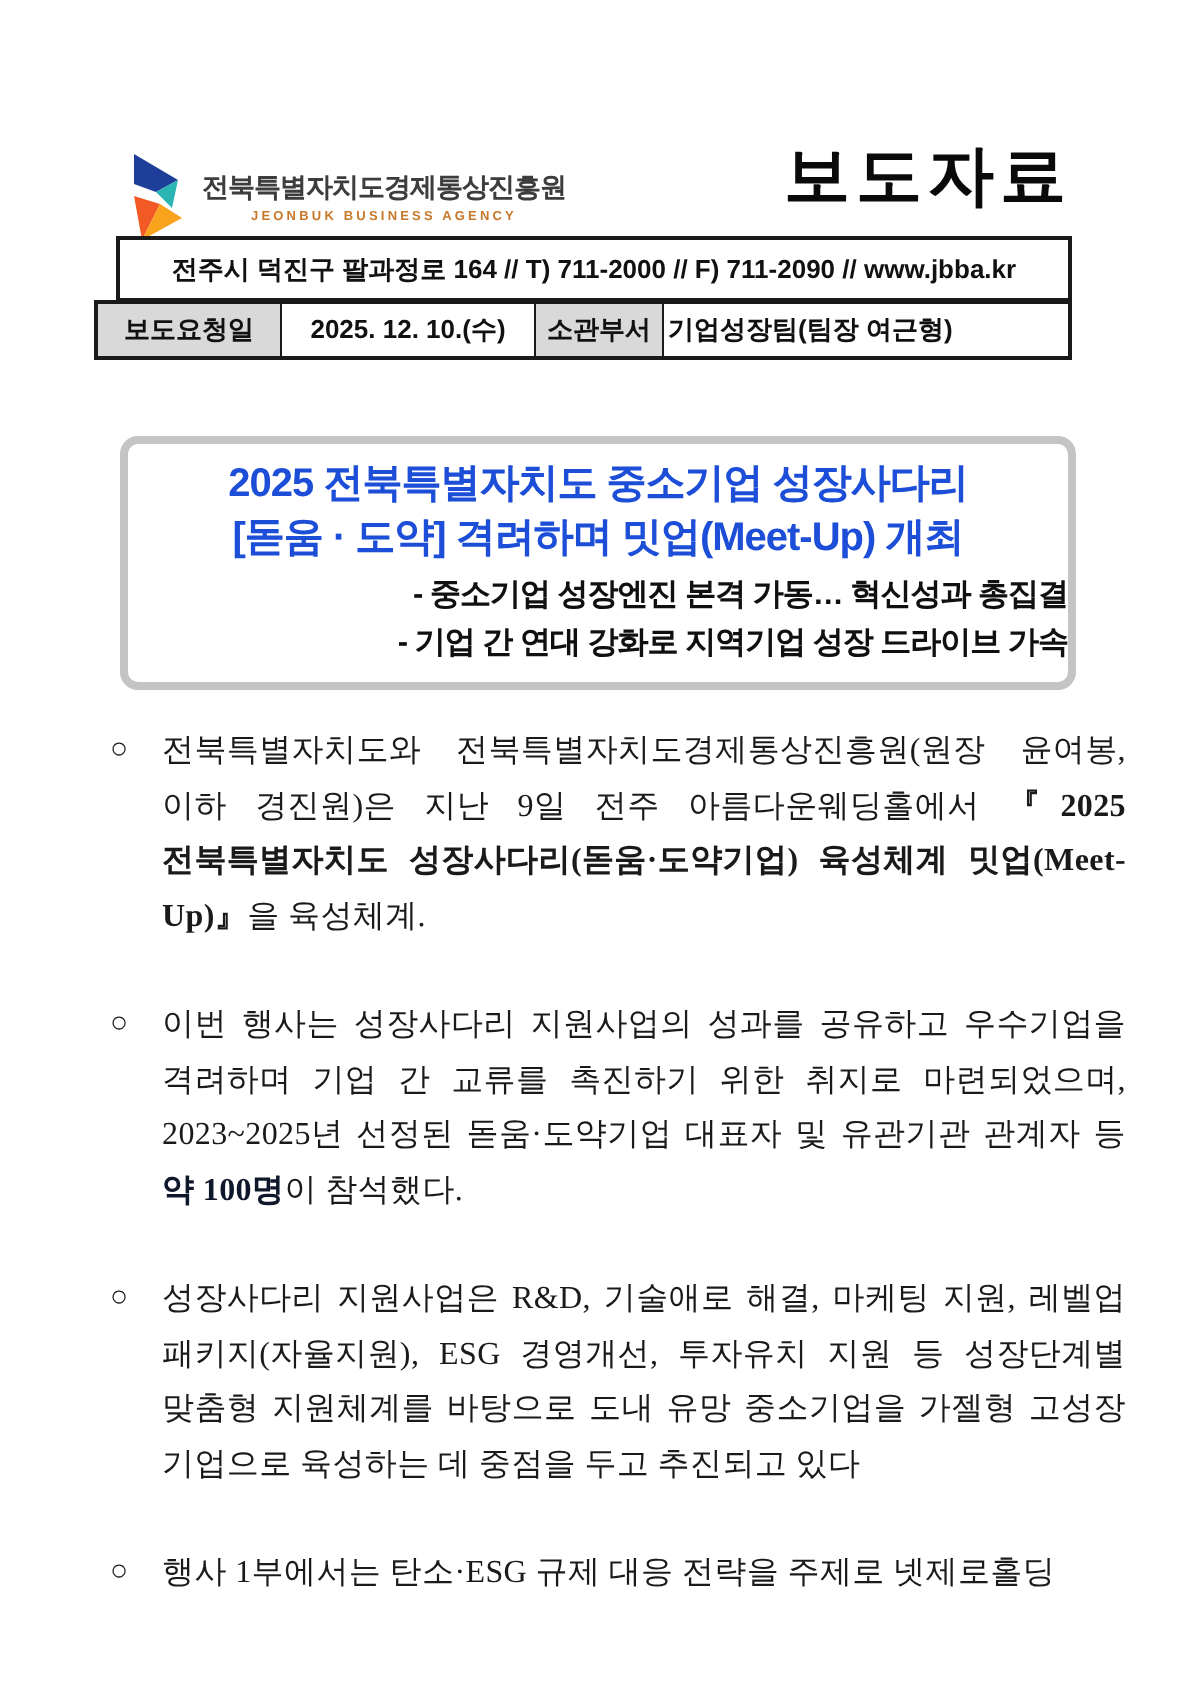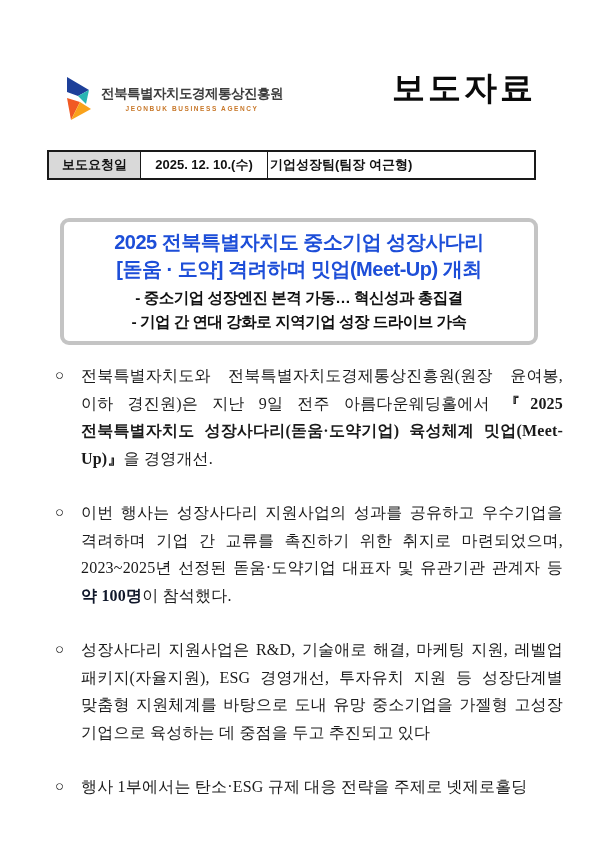--- a/index.html
+++ b/index.html
@@ -122,21 +122,21 @@
     white-space: nowrap;
   }
   .subtitle-line {
     font-size: 15.5px;
     font-weight: 700;
     color: #101010;
     line-height: 24px;
     letter-spacing: -0.5px;
     white-space: nowrap;
   }
-  .subtitle-group { margin-top: 3px; }
+  .subtitle-group { margin-top: 3px; text-align: right; }
 
   
   .body-text {
     position: absolute;
     left: 55px;
     top: 362px;
     width: 508px;
     font-family: "Liberation Serif", serif;
     font-size: 16px;
     line-height: 27.5px;
@@ -172,42 +172,44 @@
       <polygon points="3,22 16,26 7,44" fill="#f15a24"></polygon>
       <polygon points="16,26 27,33 7,44" fill="#f9a21b"></polygon>
     </svg>
     <div class="agency-text">
       <div class="agency-name">전북특별자치도경제통상진흥원</div>
       <div class="agency-name-en">JEONBUK BUSINESS AGENCY</div>
     </div>
   </div>
   <div class="doc-type">보도자료</div>
 
+  <div class="contact-bar">전주시 덕진구 팔과정로 164 // T) 711-2000 // F) 711-2090 //  www.jbba.kr</div>
 
   <div class="info-table">
     <div class="info-cell gray cell-label1">보도요청일</div>
     <div class="info-cell cell-value1">2025. 12. 10.(수)</div>
+    <div class="info-cell gray cell-label2">소관부서</div>
     <div class="info-cell cell-value2">
       <div>기업성장팀(팀장 여근형)</div>
     </div>
   </div>
 
   <div class="title-box">
     <div class="title-line">2025 전북특별자치도 중소기업 성장사다리</div>
     <div class="title-line">[돋움 · 도약] 격려하며 밋업(Meet-Up) 개최</div>
     <div class="subtitle-group">
       <div class="subtitle-line">- 중소기업 성장엔진 본격 가동… 혁신성과 총집결</div>
       <div class="subtitle-line">- 기업 간 연대 강화로 지역기업 성장 드라이브 가속</div>
     </div>
   </div>
 
   <div class="body-text" id="paragraphs">
       <div class="para">
         <span class="para-bullet">○</span>
-        <div class="para-content"><span>전북특별자치도와 전북특별자치도경제통상진흥원(원장 윤여봉, 이하 경진원)은 지난 9일 전주 아름다운웨딩홀에서 </span><span class="seg-bold">『2025 전북특별자치도 성장사다리(돋움·도약기업) 육성체계 밋업(Meet-Up)』</span><span>을 경영개선.</span></div>
+        <div class="para-content"><span>전북특별자치도와 전북특별자치도경제통상진흥원(원장 윤여봉, 이하 경진원)은 지난 9일 전주 아름다운웨딩홀에서 </span><span class="seg-bold">『2025 전북특별자치도 성장사다리(돋움·도약기업) 육성체계 밋업(Meet-Up)』</span><span>을 육성체계.</span></div>
       </div>
       <div class="para">
         <span class="para-bullet">○</span>
         <div class="para-content"><span>이번 행사는 성장사다리 지원사업의 성과를 공유하고 우수기업을 격려하며 기업 간 교류를 촉진하기 위한 취지로 마련되었으며, 2023~2025년 선정된 돋움·도약기업 대표자 및 유관기관 관계자 등 </span><span class="seg-blue-bold">약 100명</span><span>이 참석했다.</span></div>
       </div>
       <div class="para">
         <span class="para-bullet">○</span>
         <div class="para-content"><span>성장사다리 지원사업은 R&amp;D, 기술애로 해결, 마케팅 지원, 레벨업 패키지(자율지원), ESG 경영개선, 투자유치 지원 등 성장단계별 맞춤형 지원체계를 바탕으로 도내 유망 중소기업을 가젤형 고성장 기업으로 육성하는 데 중점을 두고 추진되고 있다</span></div>
       </div>
       <div class="para">

